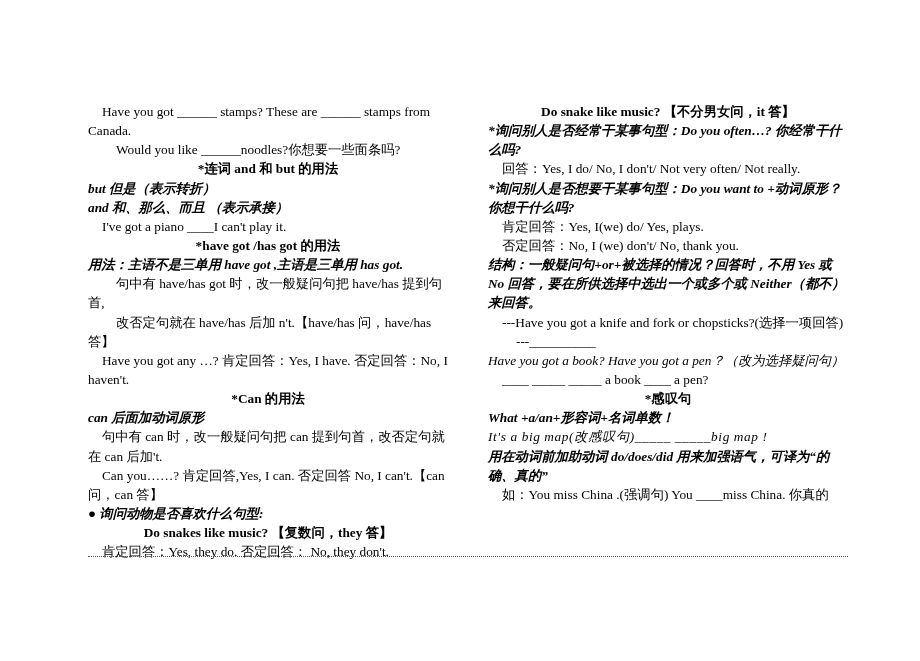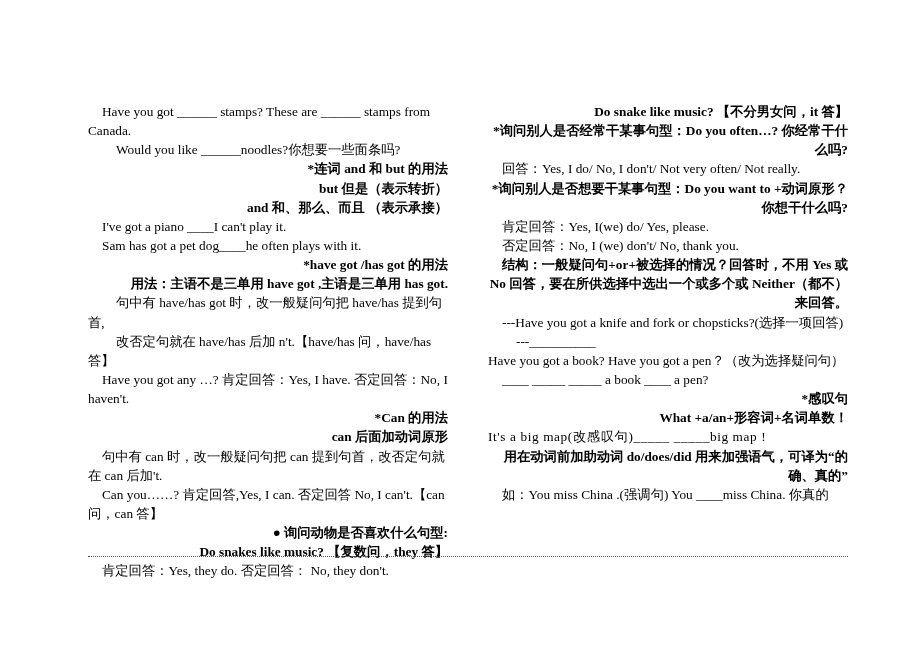--- a/index.html
+++ b/index.html
@@ -34,23 +34,23 @@
   }
   .col p {
     margin: 0;
     padding: 0;
     font-size: 13.3px;
     line-height: 1.44;
     font-family: "Liberation Serif", serif;
   }
   .ind1 { text-indent: 14px; }
   .ind2 { text-indent: 28px; }
-  .ind0 { text-indent: 0; }
+  .ind0 { text-indent: 0; font-style: italic; }
   .ctr { text-align: center; }
-  .b { font-weight: bold; text-align: right; }
+  .b { font-weight: bold; }
   .mono {
     font-family: "Liberation Mono", monospace;
     letter-spacing: 0.6px;
     font-size: 12.4px;
   }
   .dotline {
     position: absolute;
     left: 88px;
     top: 556px;
     width: 760px;
@@ -65,41 +65,40 @@
 
   <div id="columns">
 
     <div class="col">
       <p class="ind1">Have  you  got  ______   stamps?   These  are  ______  stamps from Canada.</p>
       <p class="ind2">Would you like ______noodles?你想要一些面条吗?</p>
       <p class="ctr b">*连词 and 和 but 的用法</p>
       <p class="ind0 b">but 但是（表示转折）</p>
       <p class="ind0 b">and 和、那么、而且 （表示承接）</p>
       <p class="ind1">I've got a piano ____I can't play it.</p>
-      <p class="ind1">Sam has got a pet dog____he often plays with it.</p>
       <p class="ctr b">*have got /has got 的用法</p>
       <p class="ind0 b">用法：主语不是三单用 have got ,主语是三单用 has got.</p>
       <p class="ind2">句中有 have/has got 时，改一般疑问句把 have/has 提到句首,</p>
       <p class="ind2">改否定句就在 have/has  后加 n't.【have/has 问，have/has 答】</p>
       <p class="ind1">Have you got any …?      肯定回答：Yes, I have.      否定回答：No, I haven't.</p>
       <p class="ctr b">*Can 的用法</p>
       <p class="ind0 b">can 后面加动词原形</p>
       <p class="ind1">句中有 can 时，改一般疑问句把 can 提到句首，改否定句就在 can 后加't.</p>
       <p class="ind1">Can you……?    肯定回答,Yes, I can.   否定回答 No, I can't.【can 问，can 答】</p>
       <p class="ind0 b">● 询问动物是否喜欢什么句型:</p>
       <p class="ctr b">Do snakes like music?  【复数问，they 答】</p>
       <p class="ind1">肯定回答：Yes, they do.        否定回答： No, they don't.</p>
     </div>
 
     <div class="col">
       <p class="ctr b">Do snake like music?  【不分男女问，it 答】</p>
       <p class="ind0 b">*询问别人是否经常干某事句型：Do you often…? 你经常干什么吗?</p>
       <p class="ind1">回答：Yes, I do/ No, I don't/ Not very often/ Not really.</p>
       <p class="ind0 b">*询问别人是否想要干某事句型：Do you want to +动词原形？你想干什么吗?</p>
-      <p class="ind1">肯定回答：Yes, I(we) do/ Yes, please.</p>
+      <p class="ind1">肯定回答：Yes, I(we) do/ Yes, plays.</p>
       <p class="ind1">否定回答：No, I (we) don't/ No, thank you.</p>
       <p class="ind0 b">结构：一般疑问句+or+被选择的情况？回答时，不用 Yes 或 No 回答，要在所供选择中选出一个或多个或 Neither（都不）来回答。</p>
       <p class="ind1">---Have you got a knife and fork or chopsticks?(选择一项回答)</p>
       <p class="ind2">---__________</p>
       <p class="ind0">Have you got a book?   Have you got a pen？（改为选择疑问句）</p>
       <p class="ind1">____ _____ _____ a book ____ a pen?</p>
       <p class="ctr b">*感叹句</p>
       <p class="ind0 b">What   +a/an+形容词+名词单数！</p>
       <p class="ind0 mono">It's a big map(改感叹句)_____ _____big map !</p>
       <p class="ind0 b">用在动词前加助动词 do/does/did 用来加强语气，可译为“的确、真的”</p>

